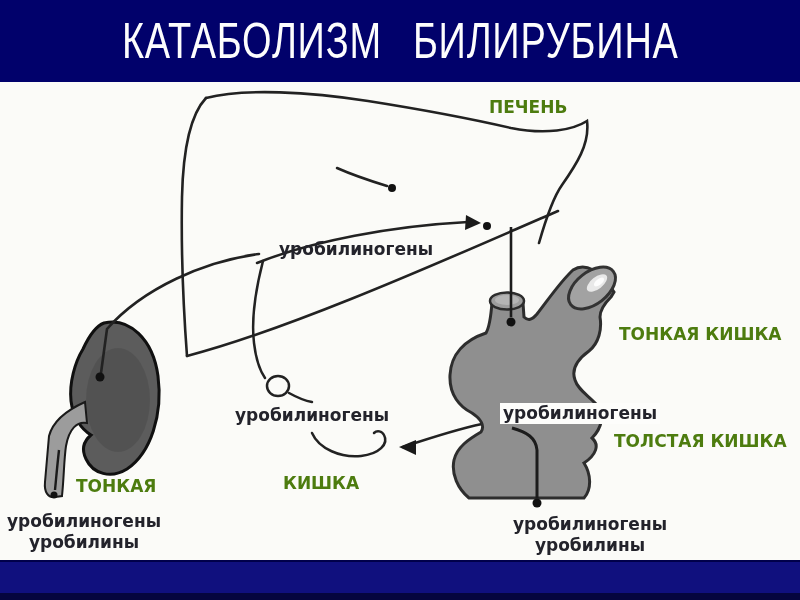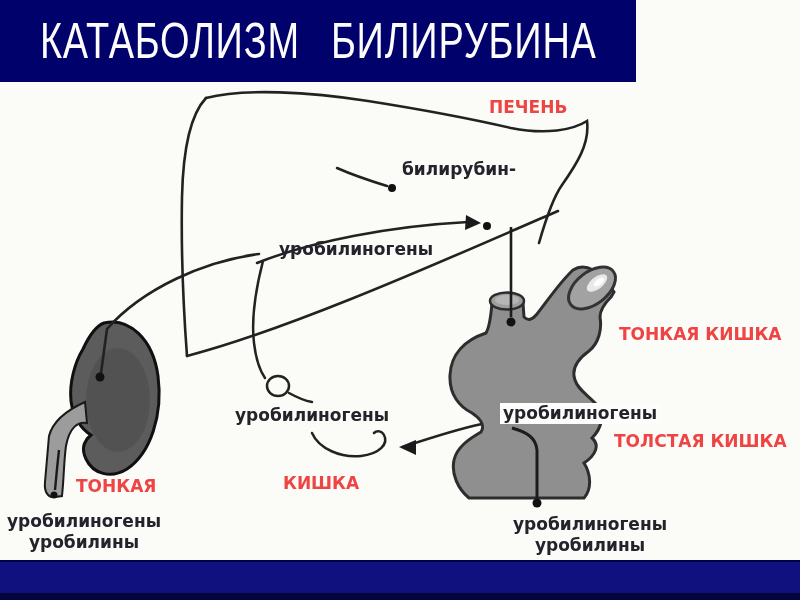--- a/index.html
+++ b/index.html
@@ -1,32 +1,32 @@
 <!DOCTYPE html>
 <html><head>
 <meta charset="utf-8">
 <style>
   html,body{margin:0;padding:0;}
   body{width:800px;height:600px;overflow:hidden;position:relative;background:#FBFBF8;
        font-family:"DejaVu Sans","Liberation Sans",sans-serif;}
   .stage{position:absolute;inset:0;width:800px;height:600px;}
 
-  .title-bar{position:absolute;left:0;top:0;width:636px;height:82px;background:#01016B;
+  .title-bar{position:absolute;left:0;top:0;width:800px;height:82px;background:#01016B;
              display:flex;align-items:center;justify-content:center;}
   .title{color:#FDFDFD;font-family:"Liberation Sans",sans-serif;font-size:50px;font-weight:400;
          letter-spacing:1px;word-spacing:26px;transform:scaleX(0.76);white-space:nowrap;}
 
   .footer-bar{position:absolute;left:0;top:560px;width:800px;height:40px;background:#10107E;
               border-top:2px solid #00004A;box-sizing:border-box;border-bottom:7px solid #05053E;}
 
   svg.diagram{position:absolute;left:0;top:0;}
 
   .lbl{position:absolute;font-weight:bold;font-size:17px;line-height:21px;color:#23232B;
        white-space:nowrap;letter-spacing:0;}
-  .organ{color:#ef4444;}
+  .organ{color:#4d7c0f;}
   .two-line{text-align:center;}
   .band{background:#FDFDFB;padding:0 3px;}
 </style>
 </head>
 <body>
 
 <div class="stage">
 
   <div class="title-bar">
     <div class="title">КАТАБОЛИЗМ БИЛИРУБИНА</div>
@@ -87,21 +87,20 @@
     <circle cx="511" cy="322" r="4.5" fill="#111111"></circle>
 
     <path d="M 512,428 C 527,432 536,438 537,450 L 537,498" fill="none" stroke="#1C1C1C" stroke-width="3"></path>
     <circle cx="537" cy="503" r="4.5" fill="#111111"></circle>
   </svg>
 
   <div class="lbl organ" style="left:489px;top:97px;">ПЕЧЕНЬ</div>
 
 
   <div class="lbl" style="left:402px;top:155px;line-height:28px;">
-    <div>билирубин-</div>
   </div>
 
   <div class="lbl" style="left:279px;top:239px;">уробилиногены</div>
 
   <div class="lbl" style="left:235px;top:405px;">уробилиногены</div>
 
   <div class="lbl organ" style="left:283px;top:473px;">КИШКА</div>
 
   <div class="lbl organ" style="left:76px;top:476px;">ТОНКАЯ</div>
 

